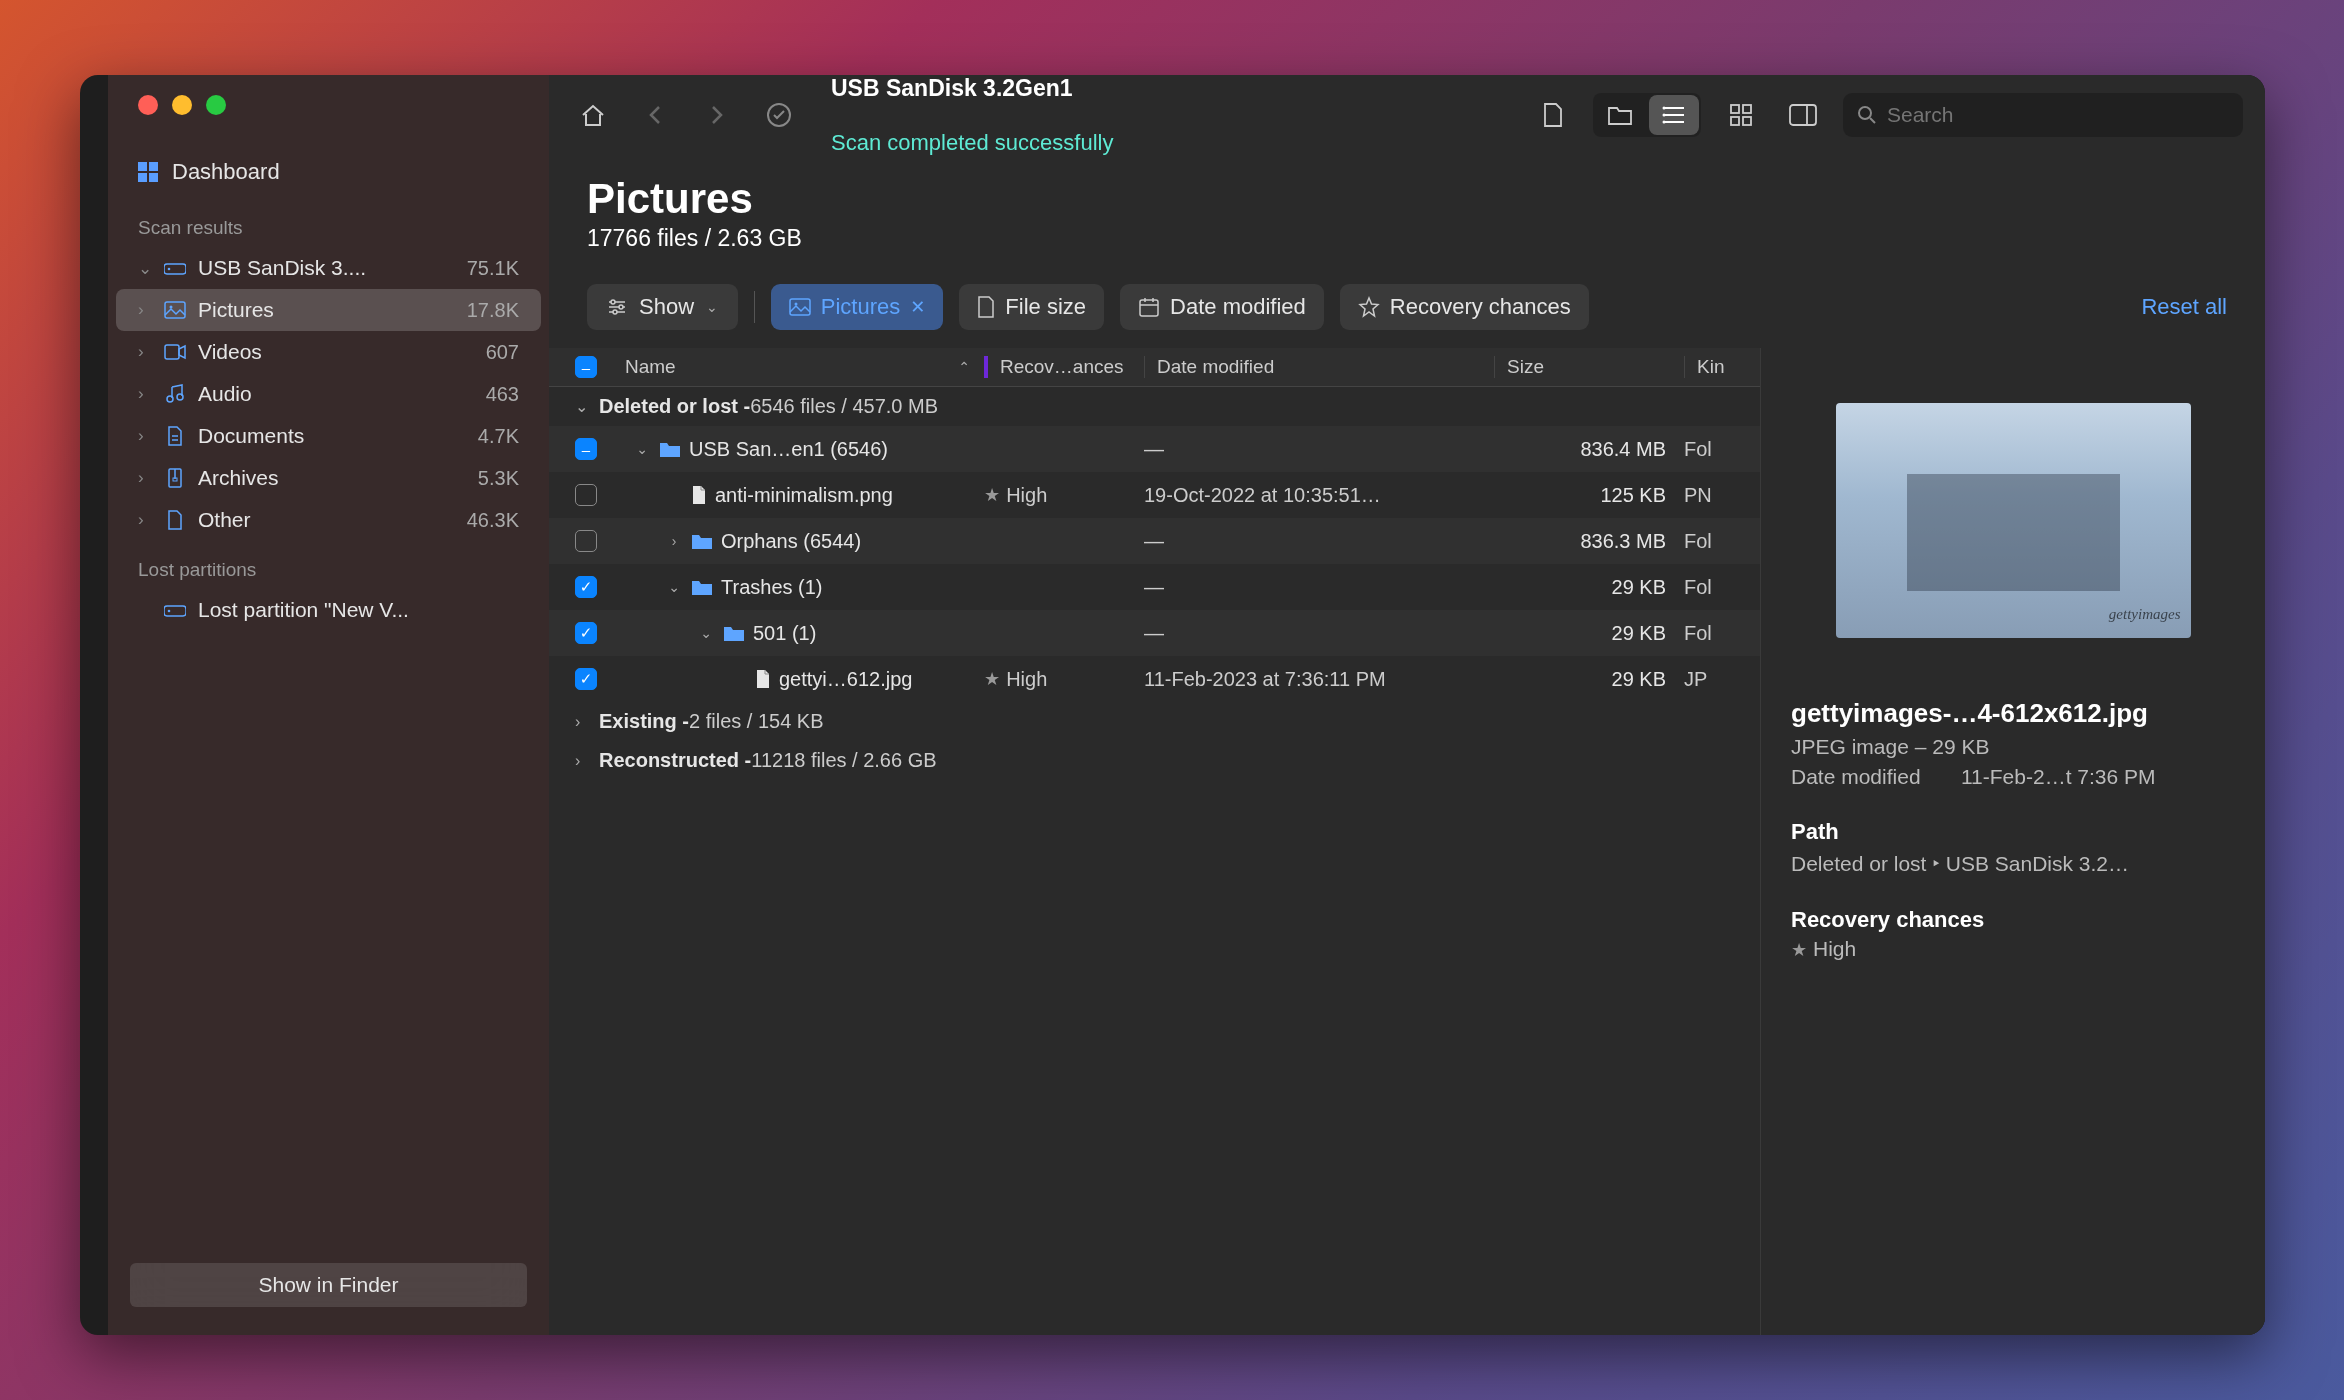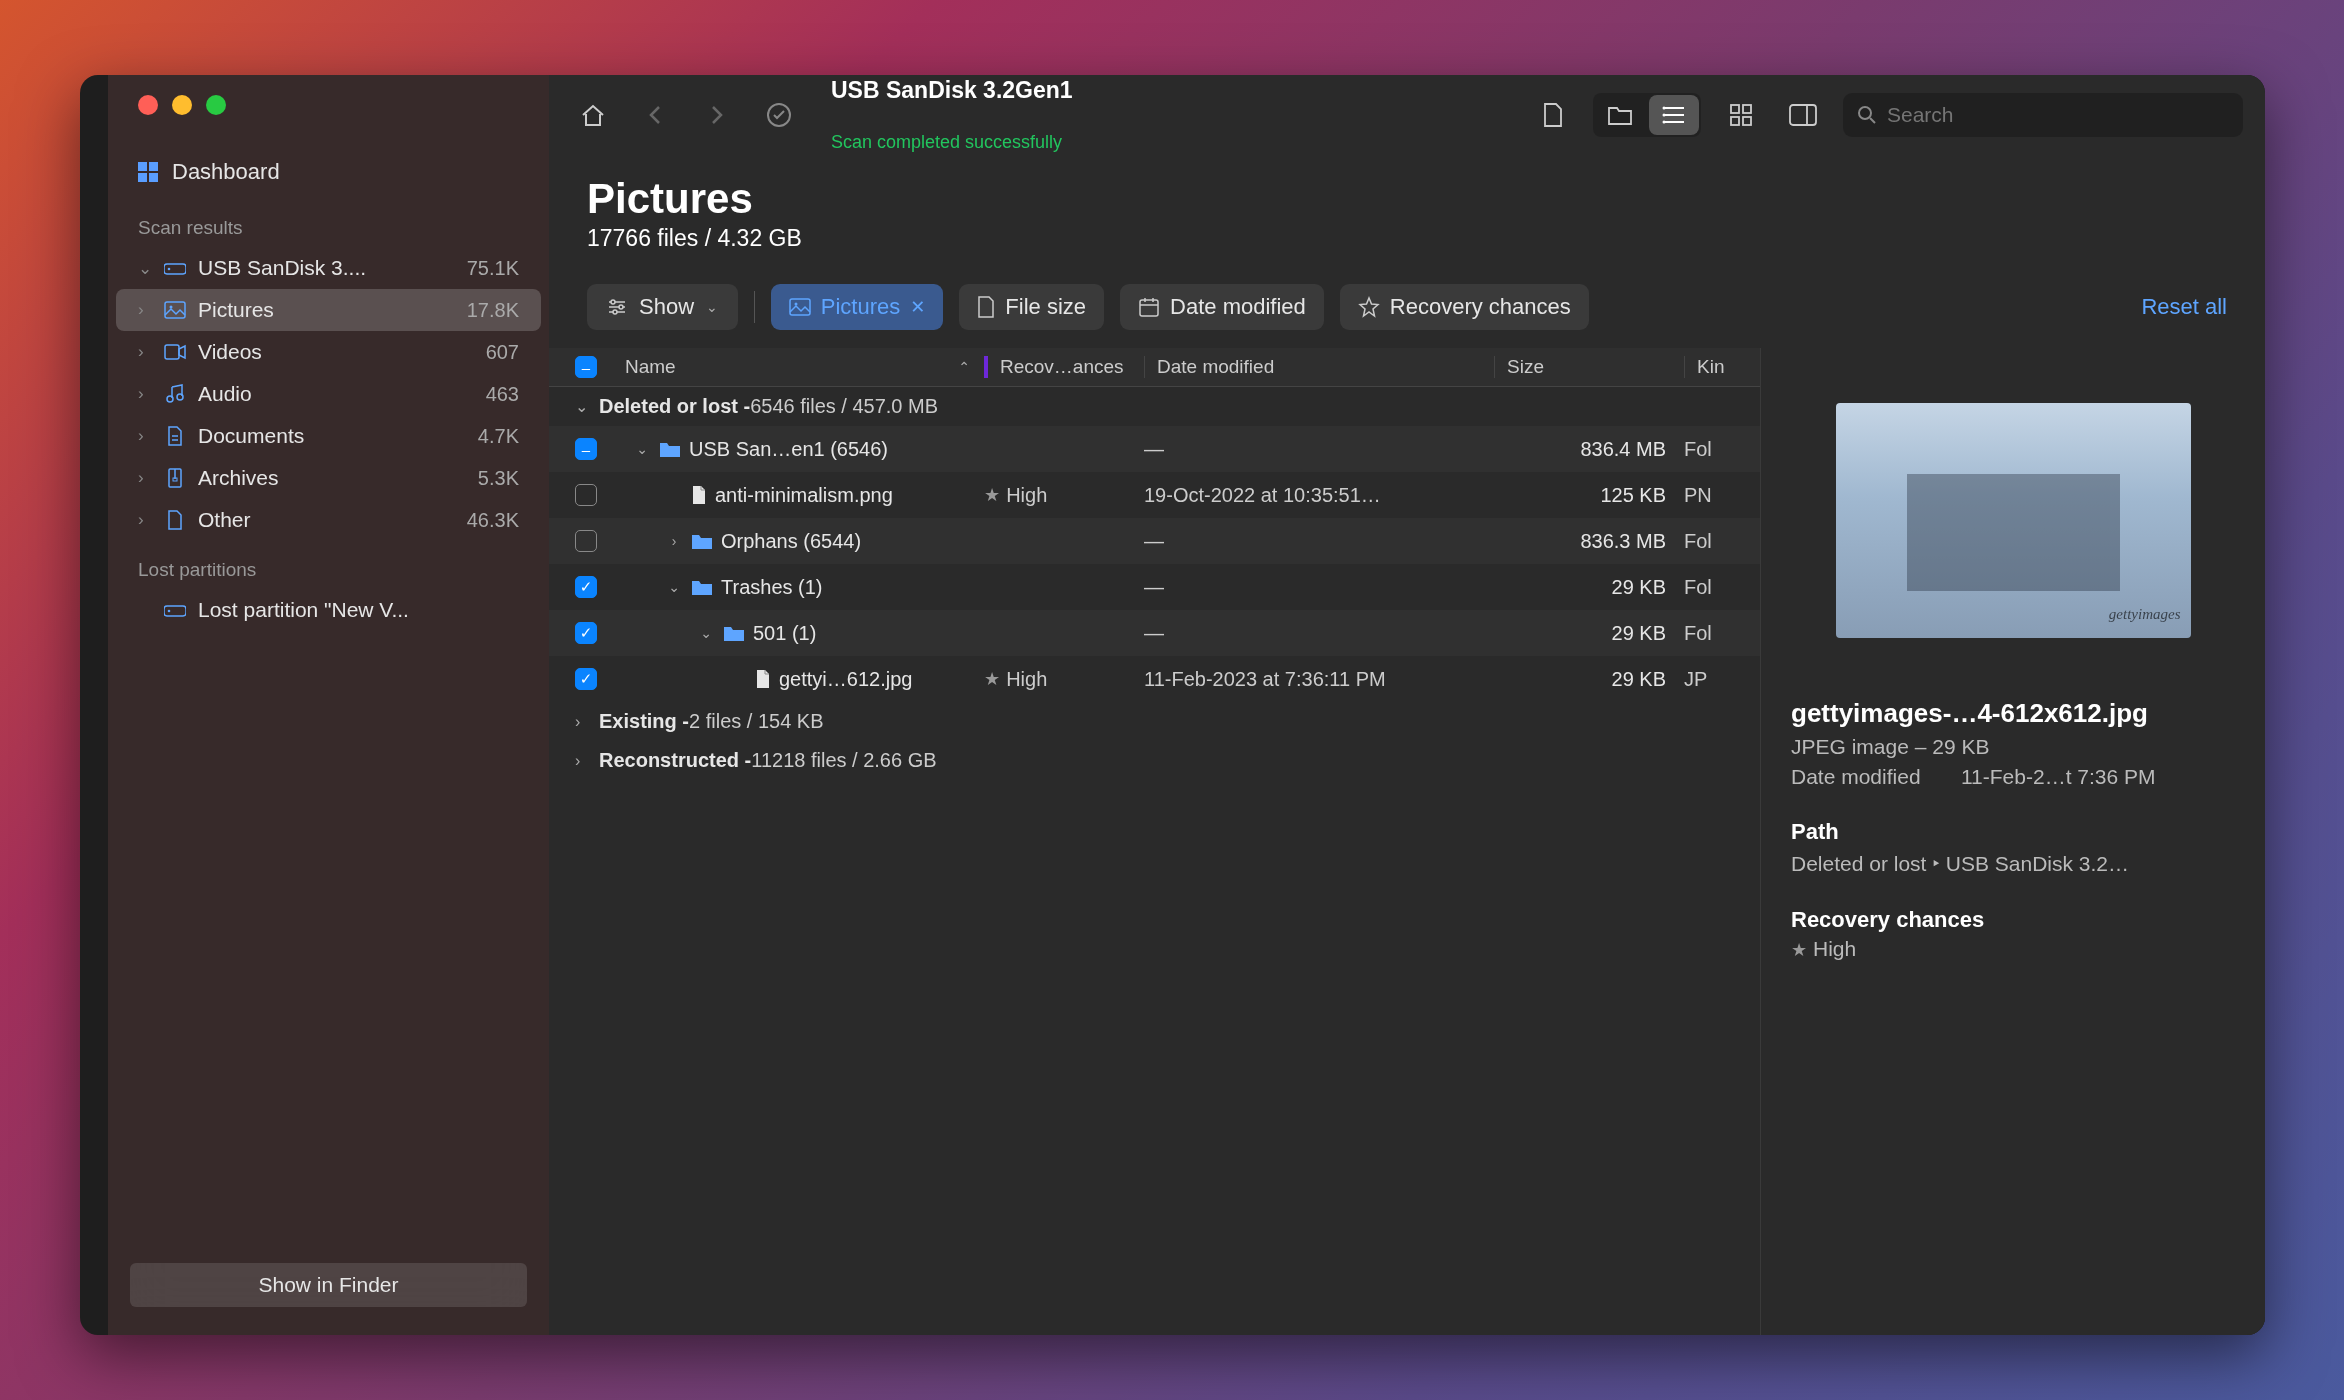--- a/index.html
+++ b/index.html
@@ -24,21 +24,21 @@
 .show-finder { margin: auto 22px 28px 22px; background: rgba(255,255,255,0.12); color: #e6e6e6; text-align: center; padding: 10px; border-radius: 6px; font-size: 21px; cursor: pointer; }
 .main { flex: 1; display: flex; flex-direction: column; background: #2a2a2a; justify-content: center; }
 .toolbar { height: 80px; display: flex; align-items: center; padding: 0 22px; gap: 18px; }
 .tool-btn { width: 44px; height: 44px; display: flex; align-items: center; justify-content: center; color: #ccc; cursor: pointer; border-radius: 8px; }
 .tool-btn.disabled { color: #666; }
 .tool-group { display: flex; gap: 4px; background: rgba(0,0,0,0.2); border-radius: 8px; padding: 2px; }
 .tool-group .tool-btn { width: 50px; height: 40px; }
 .tool-group .tool-btn.active { background: #555; }
 .title-block { margin-left: 12px; flex: 1; }
 .title-main { font-size: 23px; color: #fff; font-weight: 600; }
-.title-sub { font-size: 18px; color: #22c55e; margin-top: 28px; }
+.title-sub { font-size: 22px; color: #5eead4; margin-top: 28px; }
 .search-box { width: 400px; height: 44px; background: rgba(0,0,0,0.22); border-radius: 9px; display: flex; align-items: center; padding: 0 14px; gap: 10px; }
 .search-box input { background: transparent; border: none; color: #ccc; font-size: 21px; outline: none; flex: 1; }
 .header { padding: 20px 38px 14px 38px; }
 .header h1 { font-size: 42px; color: #fff; font-weight: 700; }
 .header .sub { font-size: 23px; color: #fff; margin-top: 2px; }
 .filter-row { display: flex; align-items: center; padding: 18px 38px; gap: 16px; }
 .filter-chip { display: flex; align-items: center; gap: 10px; padding: 10px 18px; border-radius: 9px; font-size: 22px; color: #e6e6e6; cursor: pointer; background: #3a3a3a; }
 .filter-chip.active { background: #3a5a8f; color: #5ea5ff; }
 .filter-chip .x { color: #5ea5ff; font-size: 18px; }
 .show-btn { display: flex; align-items: center; gap: 12px; padding: 10px 20px; background: #3a3a3a; border-radius: 9px; font-size: 22px; color: #e6e6e6; cursor: pointer; }
@@ -271,21 +271,21 @@
         <svg width="20" height="20" viewBox="0 0 20 20">
             <circle cx="8" cy="8" r="6" fill="none" stroke="#888" stroke-width="2"></circle>
             <line x1="13" y1="13" x2="18" y2="18" stroke="#888" stroke-width="2"></line>
           </svg>
         <input type="text" placeholder="Search" style="">
       </div>
     </div>
 
     <div class="header">
       <h1>Pictures</h1>
-      <div class="sub">17766 files / 4.32 GB</div>
+      <div class="sub">17766 files / 2.63 GB</div>
     </div>
 
     <div class="filter-row">
       <div class="show-btn">
         <svg width="20" height="18" viewBox="0 0 20 18">
             <path d="M2 4 L18 4 M2 9 L18 9 M2 14 L18 14" stroke="#ccc" stroke-width="1.5"></path>
             <circle cx="6" cy="4" r="2" fill="#3a3a3a" stroke="#ccc" stroke-width="1.5"></circle>
             <circle cx="14" cy="9" r="2" fill="#3a3a3a" stroke="#ccc" stroke-width="1.5"></circle>
             <circle cx="8" cy="14" r="2" fill="#3a3a3a" stroke="#ccc" stroke-width="1.5"></circle>
           </svg>

